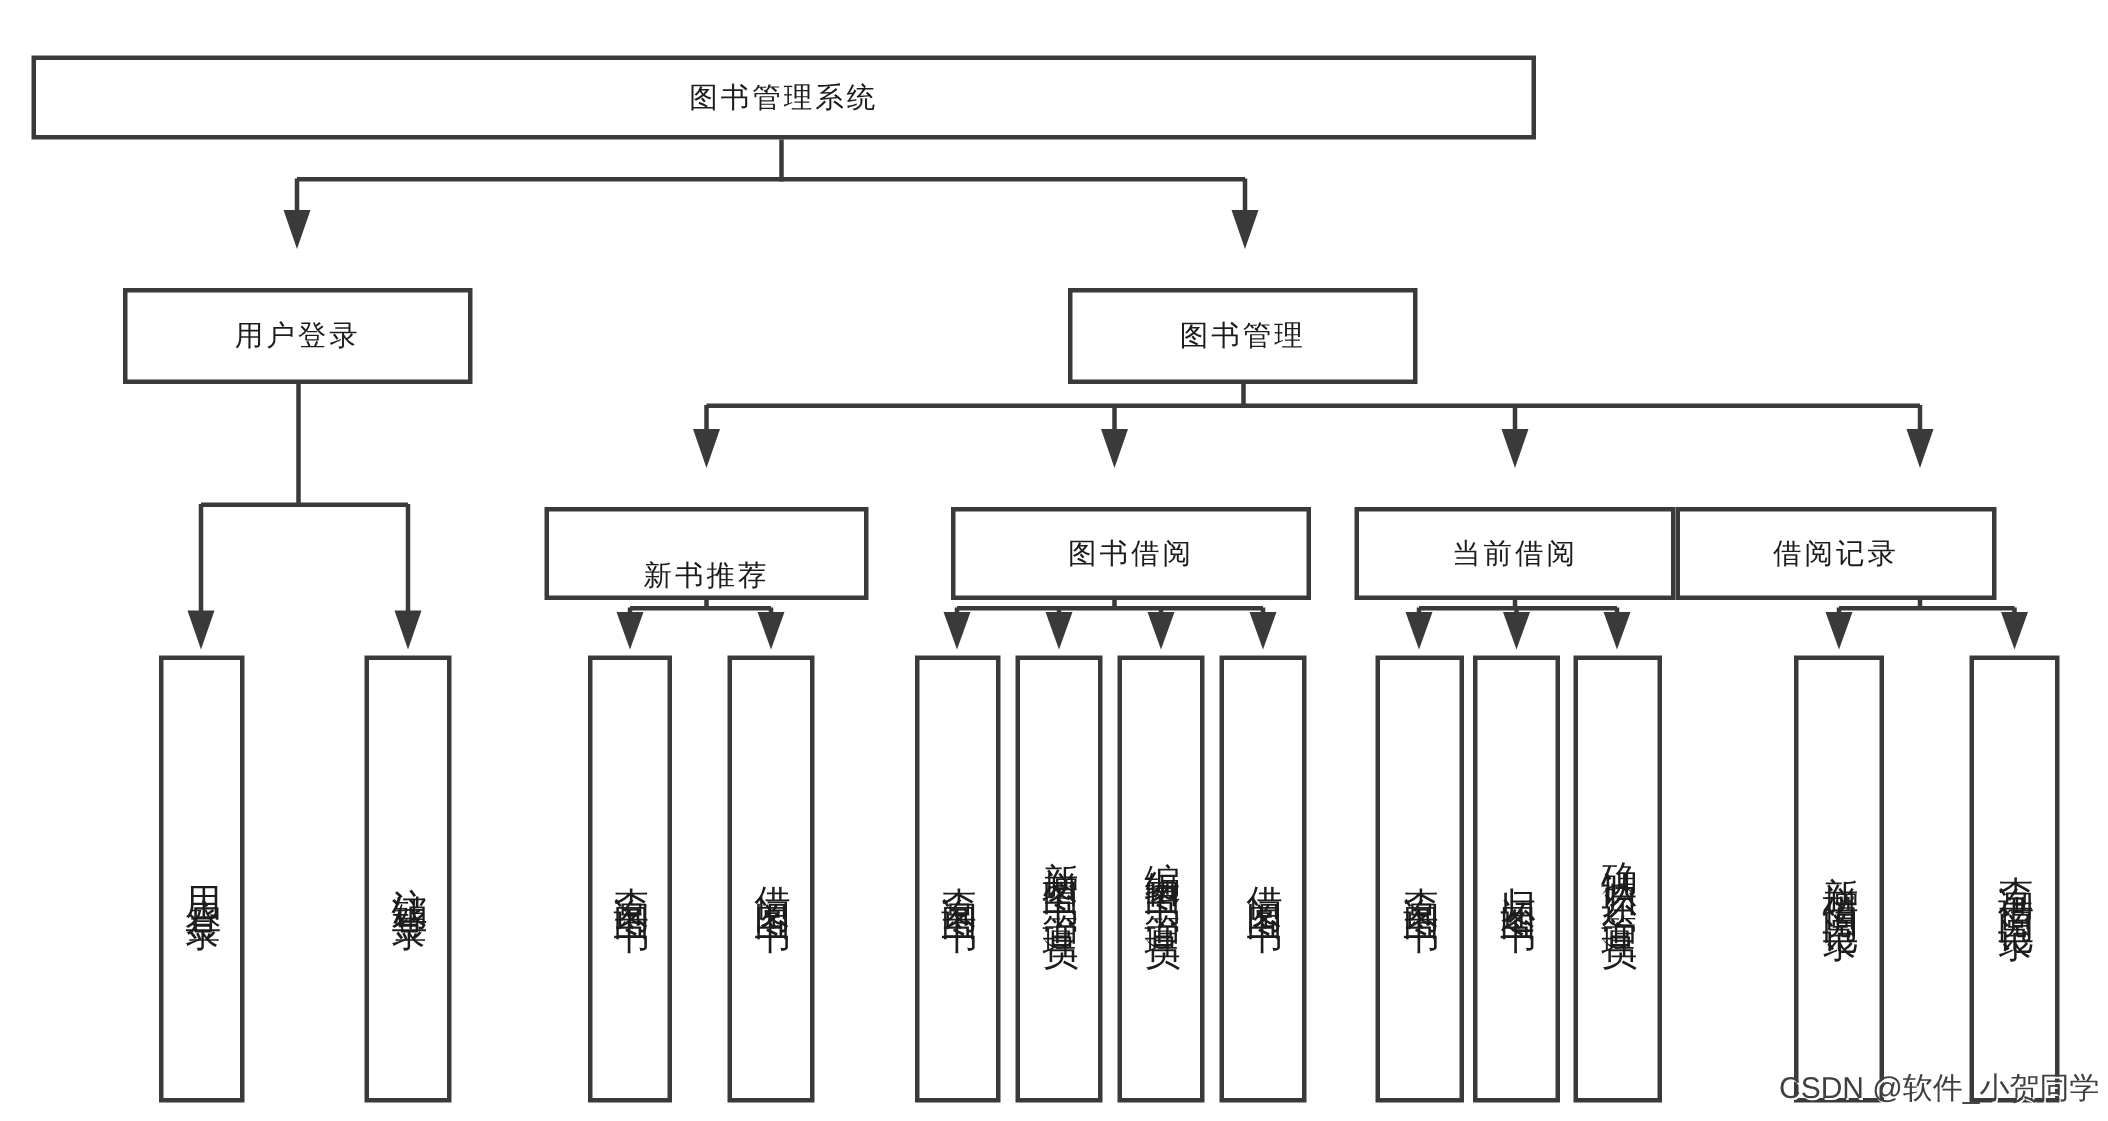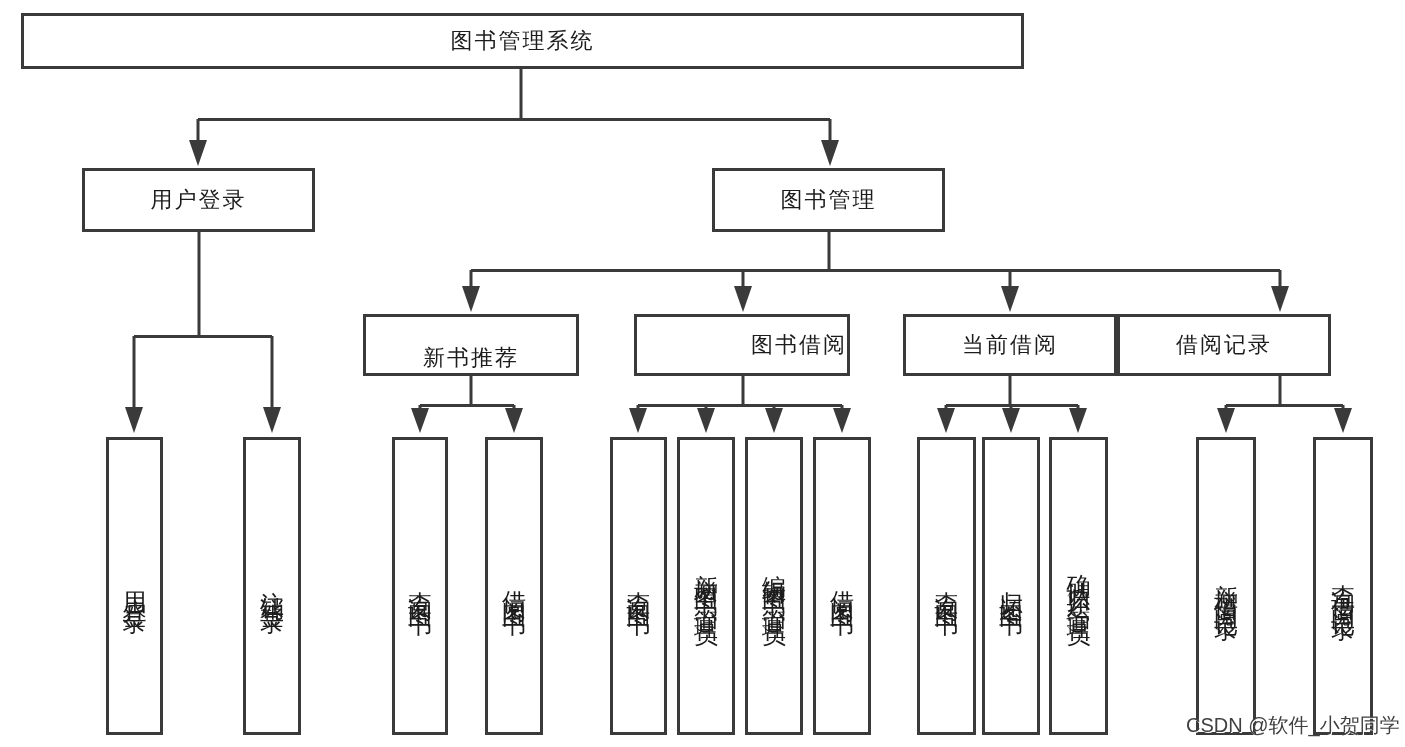--- a/index.html
+++ b/index.html
@@ -26,23 +26,24 @@
     position: absolute;
     box-sizing: border-box;
     border: 3px solid #3a3a3a;
     background: #ffffff;
     display: flex;
     align-items: center;
     justify-content: center;
     color: #1c1c1c;
   }
   .hbox {
-    font-size: 22px;
+    font-size: 19px;
     letter-spacing: 2px;
     white-space: nowrap;
+    margin-top: 24px;
   }
   .vbox {
     writing-mode: vertical-rl;
     text-orientation: mixed;
     font-size: 24px;
     letter-spacing: 7px;
     line-height: 1;
     top: 437px;
     height: 298px;
   }
@@ -113,21 +114,21 @@
   <div class="node hbox lvl2-box" style="left:82px;">
     <span>用户登录</span>
   </div>
   <div class="node hbox lvl2-box" style="left:712px;justify-content:center;">
     <span>图书管理</span>
   </div>
 
   <div class="node hbox lvl3-box" style="left:363px;width:216px;align-items:flex-end;">
     <span>新书推荐</span>
   </div>
-  <div class="node hbox lvl3-box" style="left:634px;width:216px;justify-content:flex-end;">
+  <div class="node hbox lvl3-box" style="left:634px;width:240px;">
     <span>图书借阅</span>
   </div>
   <div class="node hbox lvl3-box" style="left:903px;width:214px;">
     <span>当前借阅</span>
   </div>
   <div class="node hbox lvl3-box" style="left:1117px;width:214px;">
     <span>借阅记录</span>
   </div>
 
   <div class="node vbox" style="left:106px;width:57px;">

